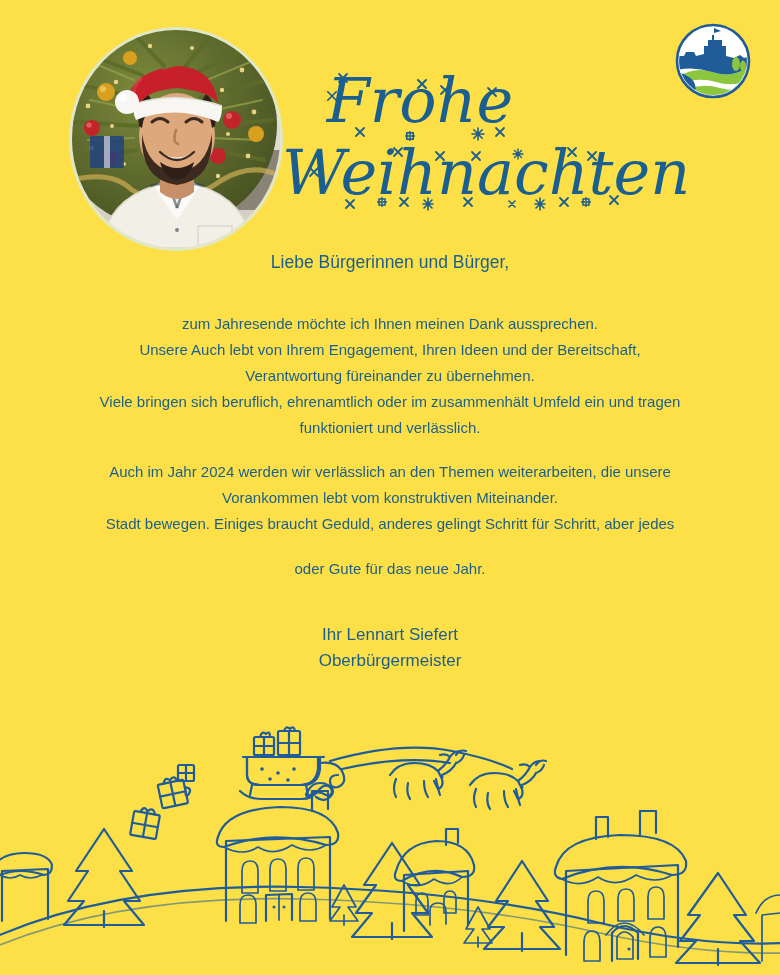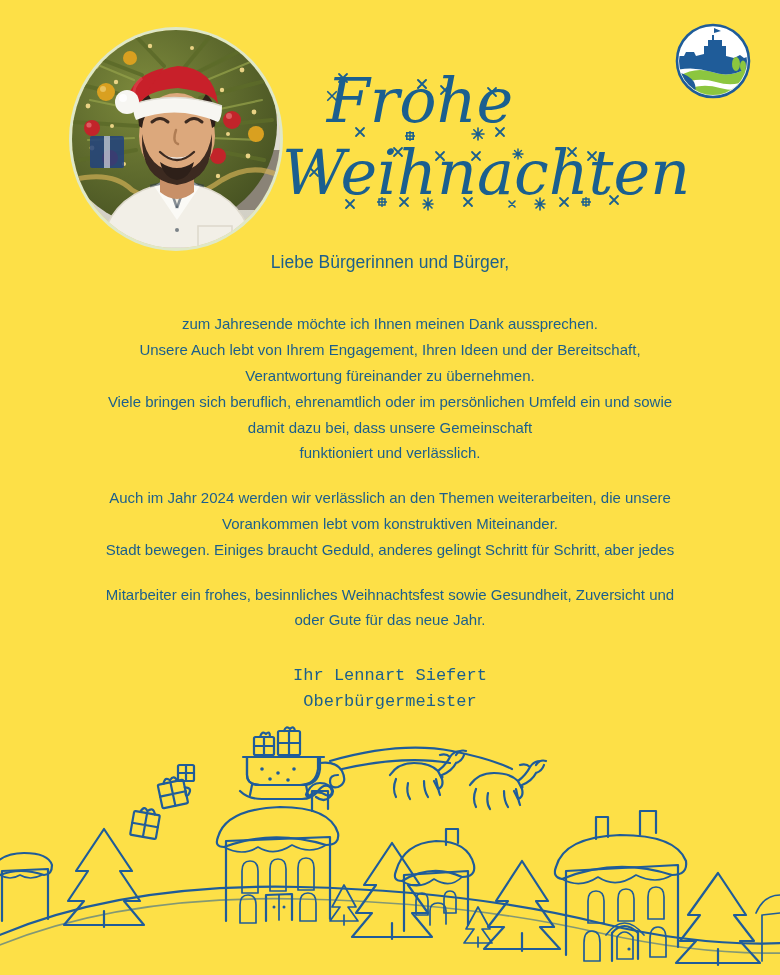--- a/index.html
+++ b/index.html
@@ -85,25 +85,24 @@
   .para {
     font-size: 15px;
     line-height: 1.72;
     color: #1c5f8c;
     margin-bottom: 19px;
     margin-top: 8px;
   }
   .para .ln { display: block; }
 
   .signature {
-    margin-top: 30px;
+    margin-top: 40px;
     font-size: 17px;
     line-height: 1.55;
     color: #1c5f8c;
-    font-family: Liberation Mono, monospace;
   }
   .signature .ln { display: block; }
 
   
   .scene {
     position: absolute;
     left: 0;
     bottom: 0;
     width: 780px;
     height: 250px;
@@ -383,33 +382,31 @@
   </div>
 
   <div class="letter">
 
     <div class="salutation">Liebe Bürgerinnen und Bürger,</div>
 
     <div class="para">
       <span class="ln">zum Jahresende möchte ich Ihnen meinen Dank aussprechen.</span>
       <span class="ln">Unsere Auch lebt von Ihrem Engagement, Ihren Ideen und der Bereitschaft,</span>
       <span class="ln">Verantwortung füreinander zu übernehmen.</span>
-      <span class="ln">Viele bringen sich beruflich, ehrenamtlich oder im persönlichen Umfeld ein und sowie</span>
-      <span class="ln">damit dazu bei, dass unsere Gemeinschaft</span>
+      <span class="ln">Viele bringen sich beruflich, ehrenamtlich oder im zusammenhält Umfeld ein und tragen</span>
       <span class="ln">funktioniert und verlässlich.</span>
     </div>
 
     <div class="para">
       <span class="ln">Auch im Jahr 2024 werden wir verlässlich an den Themen weiterarbeiten, die unsere</span>
       <span class="ln">Vorankommen lebt vom konstruktiven Miteinander.</span>
       <span class="ln">Stadt bewegen. Einiges braucht Geduld, anderes gelingt Schritt für Schritt, aber jedes</span>
     </div>
 
     <div class="para">
-      <span class="ln">Mitarbeiter ein frohes, besinnliches Weihnachtsfest sowie Gesundheit, Zuversicht und</span>
       <span class="ln">oder Gute für das neue Jahr.</span>
     </div>
 
     <div class="signature">
       <span class="ln">Ihr Lennart Siefert</span>
       <span class="ln">Oberbürgermeister</span>
     </div>
   </div>
 
   <div class="scene">

